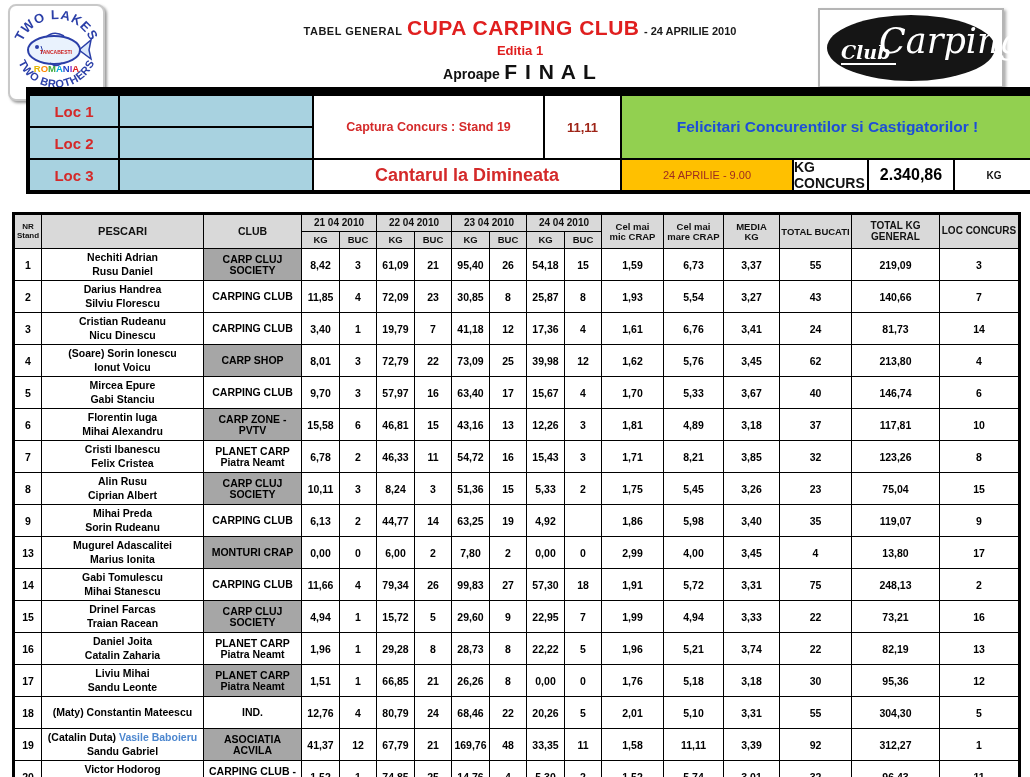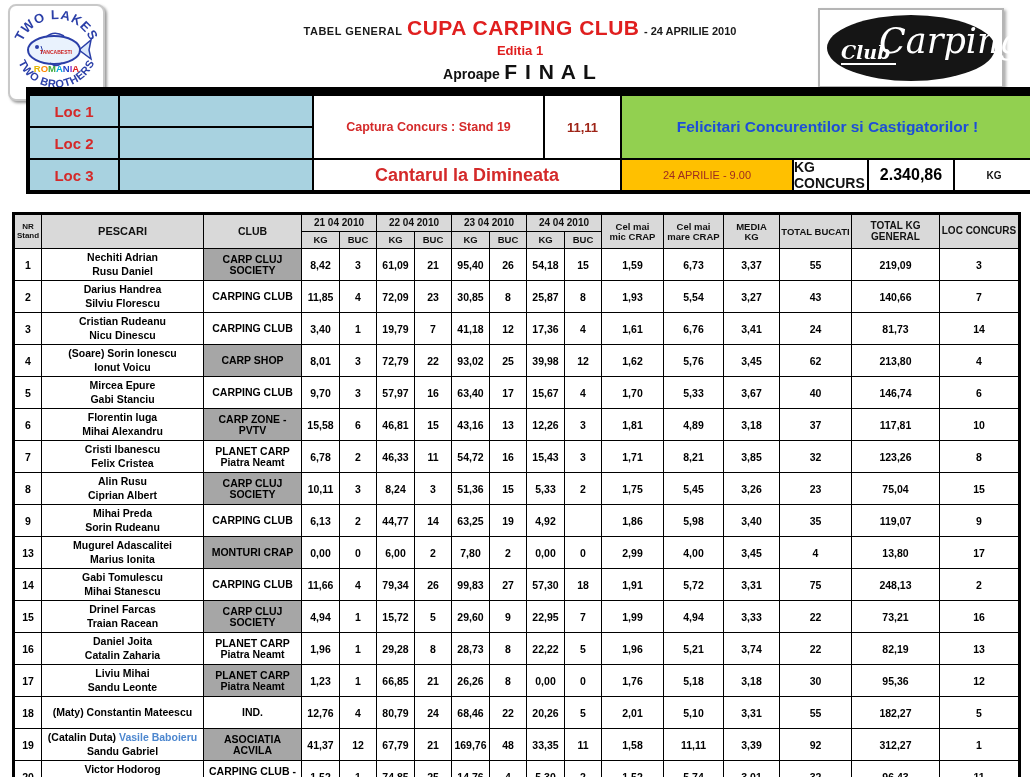--- a/index.html
+++ b/index.html
@@ -269,21 +269,21 @@
           <div><span>(Soare) Sorin Ionescu</span></div>
           <div><span>Ionut Voicu</span></div>
         </td>
         <td class="club cshade">
           <div>CARP SHOP</div>
         </td>
         <td class="day bl2">8,01</td>
         <td class="day">3</td>
         <td class="day">72,79</td>
         <td class="day">22</td>
-        <td class="day">93,02</td>
+        <td class="day">73,09</td>
         <td class="day">25</td>
         <td class="day">39,98</td>
         <td class="day">12</td>
         <td class="min bl2">1,62</td>
         <td class="max">5,76</td>
         <td class="media">3,45</td>
         <td class="tbuc">62</td>
         <td class="total bl2">213,80</td>
         <td class="loc">4</td>
       </tr>
@@ -508,21 +508,21 @@
       <tr class="shade">
         <td class="nr">17</td>
         <td class="names">
           <div><span>Liviu Mihai</span></div>
           <div><span>Sandu Leonte</span></div>
         </td>
         <td class="club cshade">
           <div>PLANET CARP</div>
           <div>Piatra Neamt</div>
         </td>
-        <td class="day bl2">1,23</td>
+        <td class="day bl2">1,51</td>
         <td class="day">1</td>
         <td class="day">66,85</td>
         <td class="day">21</td>
         <td class="day">26,26</td>
         <td class="day">8</td>
         <td class="day">0,00</td>
         <td class="day">0</td>
         <td class="min bl2">1,76</td>
         <td class="max">5,18</td>
         <td class="media">3,18</td>
@@ -543,21 +543,21 @@
         <td class="day">80,79</td>
         <td class="day">24</td>
         <td class="day">68,46</td>
         <td class="day">22</td>
         <td class="day">20,26</td>
         <td class="day">5</td>
         <td class="min bl2">2,01</td>
         <td class="max">5,10</td>
         <td class="media">3,31</td>
         <td class="tbuc">55</td>
-        <td class="total bl2">182,27</td>
+        <td class="total bl2">304,30</td>
         <td class="loc">5</td>
       </tr>
       <tr class="shade">
         <td class="nr">19</td>
         <td class="names">
           <div><span>(Catalin Duta) </span><span class="blue">Vasile Baboieru</span></div>
           <div><span>Sandu Gabriel</span></div>
         </td>
         <td class="club cshade">
           <div>ASOCIATIA ACVILA</div>

